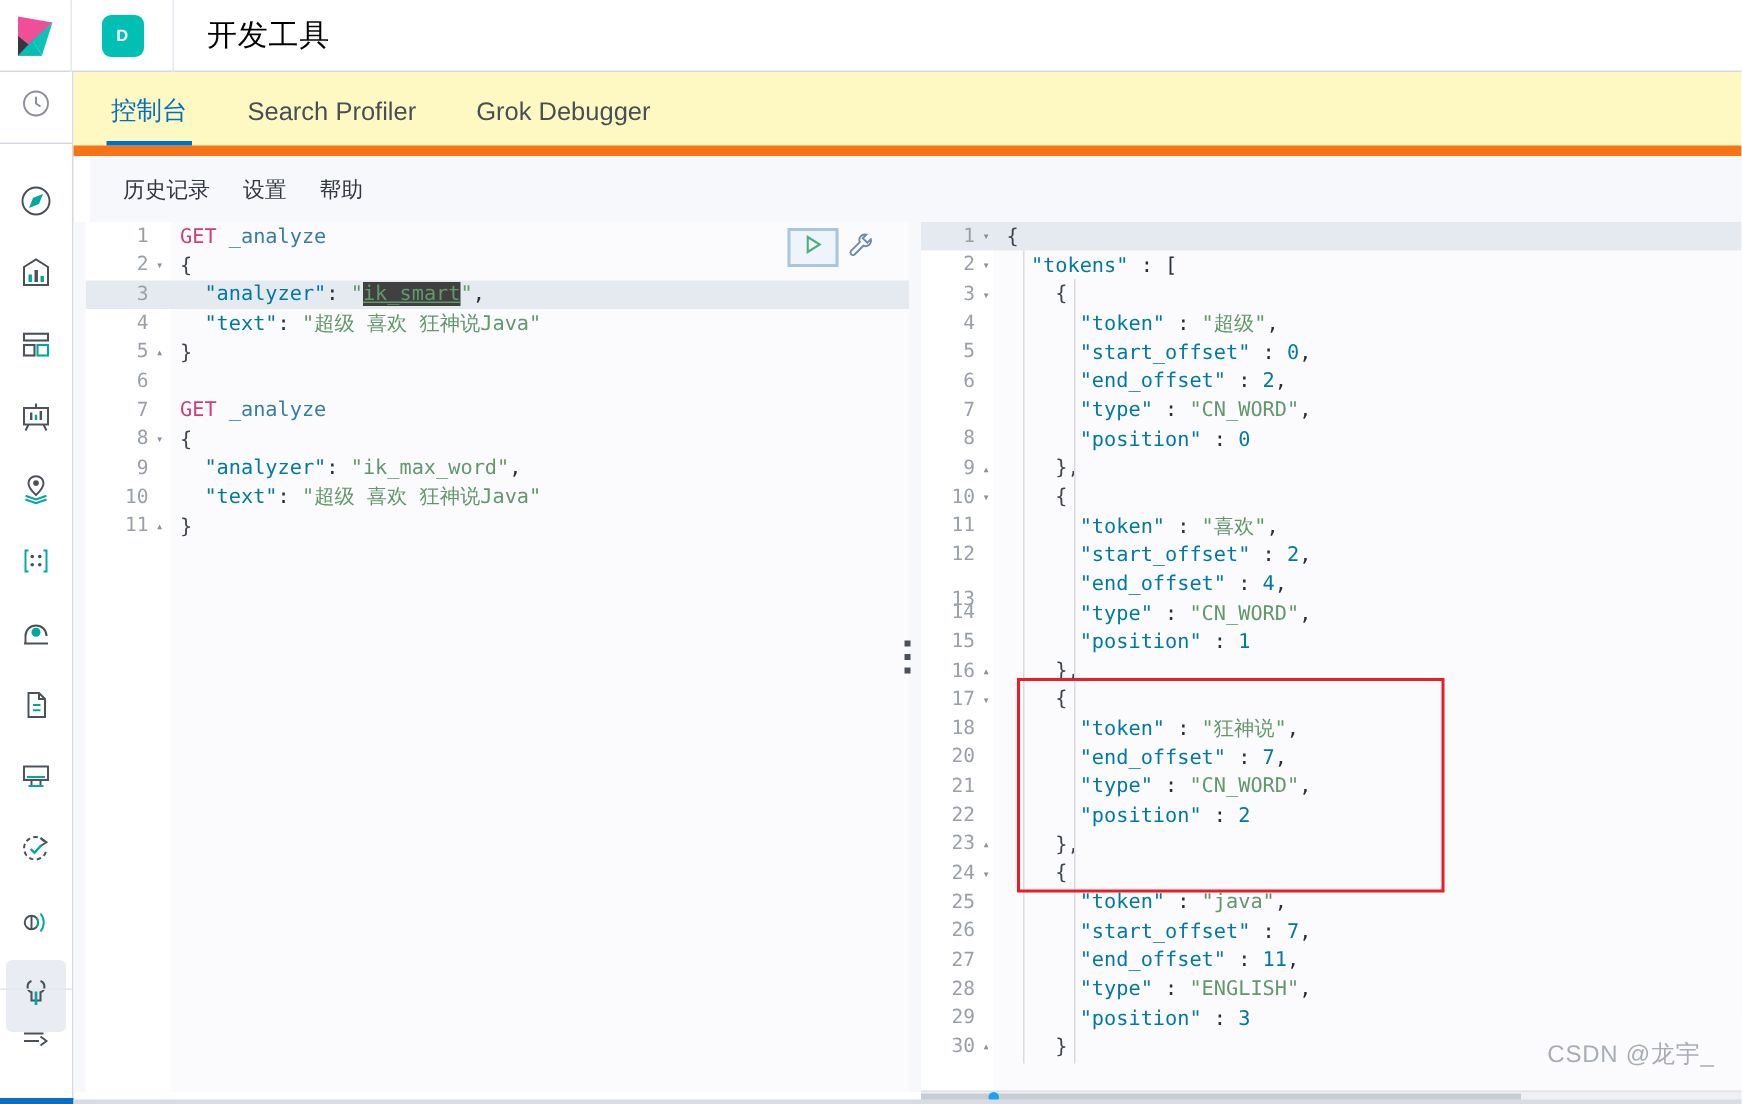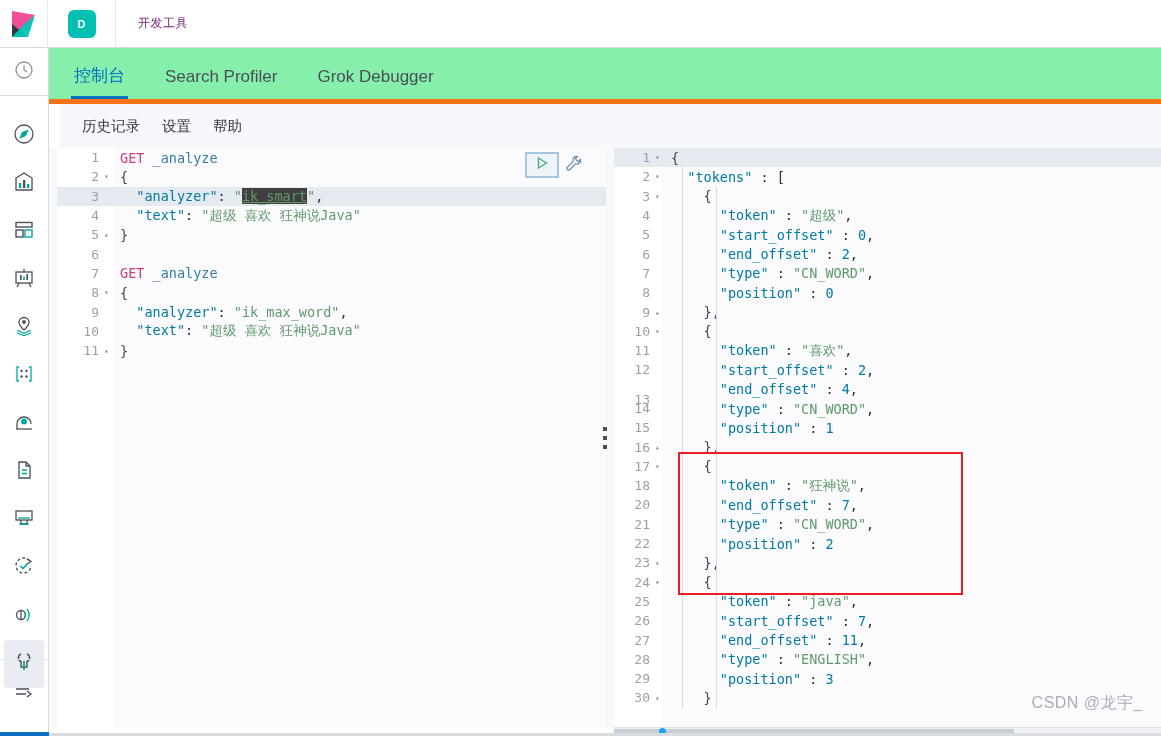--- a/index.html
+++ b/index.html
@@ -24,21 +24,21 @@
     width:48px; height:48px; display:flex; align-items:center; justify-content:center;
     border-right:1px solid #e4e8ef;
   }
   .kibana-logo { width:26px; height:28px; position:relative; }
   .badge-cell { width:68px; display:flex; align-items:center; justify-content:center;
                 border-right:1px solid #e4e8ef; height:48px; }
   .d-badge {
     width:28px; height:28px; border-radius:6px; background:#00bfb3; color:#fff;
     font-size:11px; font-weight:700; display:flex; align-items:center; justify-content:center;
   }
-  .app-title { margin-left:22px; font-size:12px; color:#701a75; letter-spacing:.5px; }
+  .app-title { margin-left:22px; font-size:20px; color:#000000; letter-spacing:.5px; }
 
   
   .rail {
     position:absolute; left:0; top:48px; width:49px; height:688px;
     background:#ffffff; border-right:1px solid #d3dae6;
   }
   .rail-top { height:48px; border-bottom:1px solid #d3dae6;
               display:flex; align-items:center; justify-content:center; }
   .rail-items { padding-top:16px; }
   .rail-btn {
@@ -46,21 +46,21 @@
     cursor:pointer;
   }
   .rail-btn.active { background:#e9edf3; border-radius:4px; width:40px; margin:0 auto; }
   .rail-bottom { position:absolute; left:0; bottom:18px; width:48px;
                  border-top:1px solid #e3e7ee; padding-top:10px; }
   .rail-blue { position:absolute; left:0; bottom:0; width:49px; height:4px; background:#0a6fc2; }
 
   
   .tabstrip {
     position:absolute; left:49px; top:48px; width:1112px; height:56px;
-    background:#86efac; border-bottom:5px solid #f97316;
+    background:#fef9c3; border-bottom:7px solid #f97316;
     display:flex; align-items:flex-end;
   }
   .tab {
     padding:0 0 12px 0; margin-right:40px; font-size:17px; color:#4a4f56;
     cursor:pointer; position:relative;
   }
   .tab:first-child { margin-left:25px; }
   .tab.active { color:#0071c2; font-weight:400; }
   .tab.active::after {
     content:""; position:absolute; left:-3px; right:-3px; bottom:0; height:3px; background:#0071c2;

